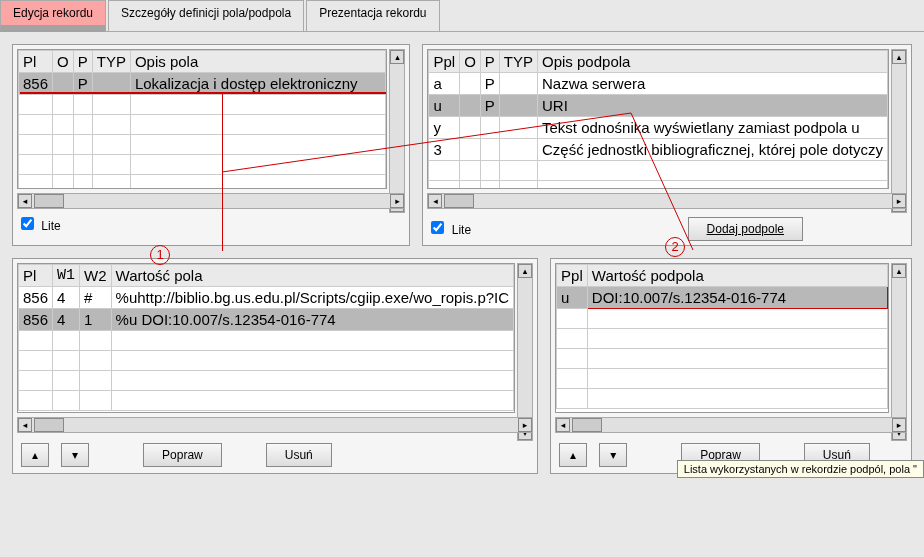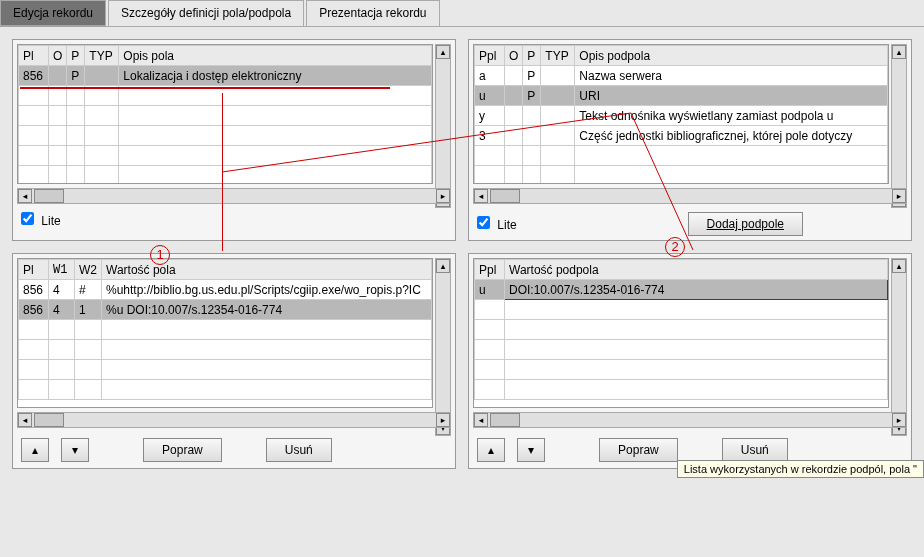--- a/index.html
+++ b/index.html
@@ -20,22 +20,22 @@
 .tab {
   padding: 5px 12px;
   border: 1px solid #aaa;
   border-bottom: none;
   margin-right: 2px;
   background: #e8e8e8;
   cursor: pointer;
   font-size: 12px;
 }
 .tab.active {
-  background: #737373;
-  border-bottom: 2px solid #a3a3a3;
+  background: #fca5a5;
+  border-bottom: 7px solid #a3a3a3;
   margin-bottom: -1px;
 }
 .main {
   padding: 12px;
 }
 .row {
   display: flex;
   gap: 12px;
   margin-bottom: 12px;
 }
@@ -48,21 +48,21 @@
 .grid-wrap {
   border: 1px solid #999;
   background: #fff;
   margin: 4px;
   position: relative;
   overflow: hidden;
 }
 .grid {
   width: 100%;
   border-collapse: collapse;
-  font-size: 12px;
+  font-size: 15px;
 }
 .grid th, .grid td {
   border: 1px solid #ccc;
   padding: 2px 4px;
   text-align: left;
   height: 20px;
   white-space: nowrap;
   overflow: hidden;
 }
 .grid th {

